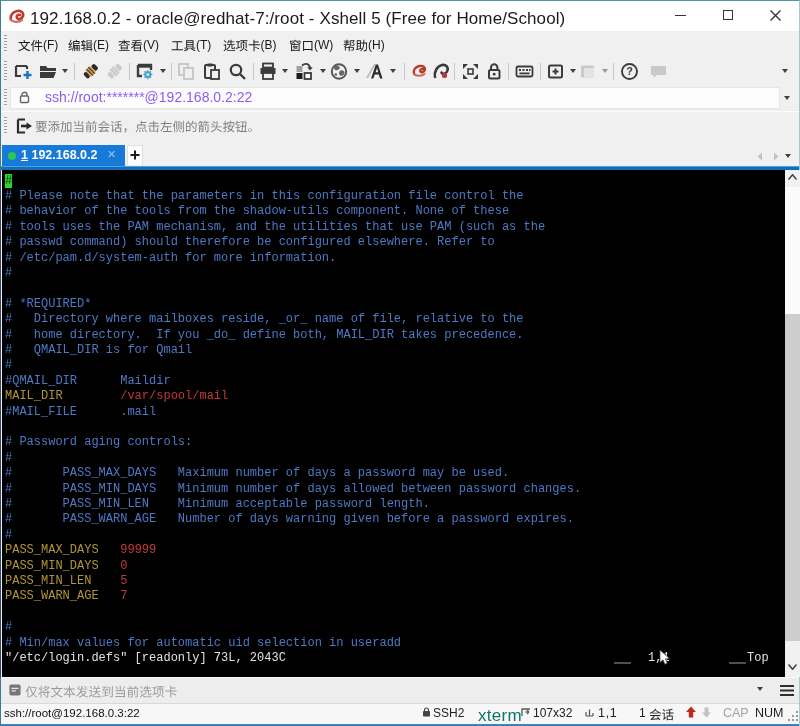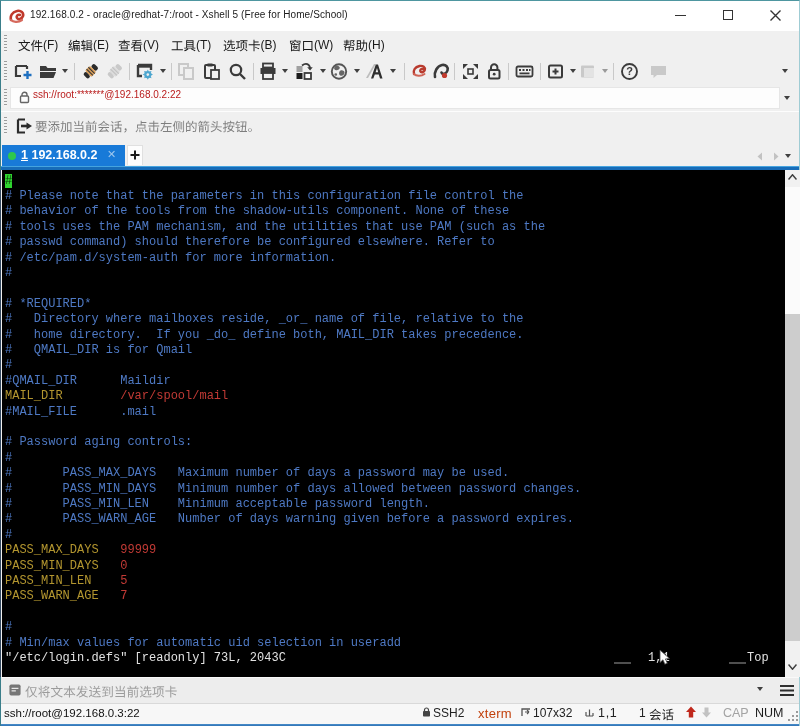--- a/index.html
+++ b/index.html
@@ -14,21 +14,21 @@
 .dd{position:absolute;width:0;height:0;border-left:3.5px solid transparent;
  border-right:3.5px solid transparent;border-top:4px solid #404040}
 .dd2{border-top-color:#9a9a9a}
 </style></head><body>
 <div id="win">
     <div class="abs" style="left:0;top:0;width:798px;height:30px;background:#fff"></div>
     <svg class="abs" style="left:8px;top:7px" width="17" height="17" viewBox="0 0 17 17">
 <path d="M2 12 C1 8 3 4 8 3 C12 2 15 5 14 8 C13 11 9 12 8 10 C7 8 9 6 11 7" fill="none" stroke="#c0392b" stroke-width="2.6" stroke-linecap="round"></path>
 <path d="M2 12 C4 14 9 15 13 12" fill="none" stroke="#d6695c" stroke-width="2.2" stroke-linecap="round"></path>
 </svg>
-    <div class="abs" style="left:29px;top:8px;font-size:10px;color:#1b1b1b;letter-spacing:0.1px">192.168.0.2 - oracle@redhat-7:/root - Xshell 5 (Free for Home/School)</div>
+    <div class="abs" style="left:29px;top:8px;font-size:17px;color:#1b1b1b;letter-spacing:0.1px">192.168.0.2 - oracle@redhat-7:/root - Xshell 5 (Free for Home/School)</div>
     <div class="abs" style="left:674px;top:14px;width:11px;height:1.4px;background:#333"></div>
     <div class="abs" style="left:722px;top:9px;width:10px;height:10px;border:1.4px solid #333"></div>
     <svg class="abs" style="left:768px;top:8px" width="13" height="13" viewBox="0 0 13 13">
 <path d="M1.5 1.5 L11.5 11.5 M11.5 1.5 L1.5 11.5" stroke="#333" stroke-width="1.4"></path>
     </svg>
     <div class="abs" style="left:0;top:30px;width:798px;height:26px;background:#f0f0f0"></div>
     <div class="grip" style="top:34px;height:18px"></div>
     <div class="abs" style="left:17px;top:36px;display:flex;align-items:flex-start">
       <svg class="" width="25.0" height="16.5" viewBox="0 0 25.0 16.5" style="display:block">
         <path transform="translate(0.0,13.25) scale(0.0125,-0.0125)" d="M423 823C453 774 485 707 497 666L580 693C566 734 531 799 501 847ZM50 664V590H206C265 438 344 307 447 200C337 108 202 40 36 -7C51 -25 75 -60 83 -78C250 -24 389 48 502 146C615 46 751 -28 915 -73C928 -52 950 -20 967 -4C807 36 671 107 560 201C661 304 738 432 796 590H954V664ZM504 253C410 348 336 462 284 590H711C661 455 592 344 504 253Z" fill="#1a1a1a"></path>
@@ -214,21 +214,21 @@
       <path d="M2 4 h15 v9 h-9 l-3.5 3 v-3 H2 z" fill="#c9c9c9"></path>
     </svg>
     <div class="dd" style="left:781px;top:68px"></div>
     <div class="abs" style="left:0;top:84px;width:798px;height:26px;background:#f0f0f0"></div>
     <div class="grip" style="top:88px;height:18px"></div>
     <div class="abs" style="left:9px;top:86px;width:770px;height:22px;background:#fdfdfd;border:1px solid #e6e6e6"></div>
     <svg class="abs" style="left:18px;top:90px" width="11" height="13" viewBox="0 0 11 13">
 <path d="M3 5 V3.8 a2.5 2.5 0 0 1 5 0 V5" fill="none" stroke="#666" stroke-width="1.4"></path>
 <rect x="1.5" y="5" width="8" height="6.5" rx="1" fill="none" stroke="#666" stroke-width="1.4"></rect>
     </svg>
-    <div class="abs" style="left:32px;top:88px;font-size:10px;color:#b91c1c">ssh://root:*******@192.168.0.2:22</div>
+    <div class="abs" style="left:44px;top:88px;font-size:14px;color:#8b5cf6">ssh://root:*******@192.168.0.2:22</div>
     <div class="dd" style="left:783px;top:95px"></div>
     <div class="abs" style="left:0;top:110px;width:798px;height:30px;background:#f0f0f0;border-top:1px solid #fdfdfd"></div>
     <div class="grip" style="top:116px;height:18px"></div>
     <svg class="abs" style="left:15px;top:117px" width="17" height="16" viewBox="0 0 17 16">
 <path d="M2 1.5 h7 M2 1.5 v13 h7" stroke="#2b2b2b" stroke-width="2.2" fill="none"></path>
 <path d="M5 8 h7" stroke="#2b2b2b" stroke-width="2.6"></path>
       <path d="M10.5 4.5 L16 8 L10.5 11.5 z" fill="#2b2b2b"></path>
     </svg>
     <div class="abs" style="left:34px;top:117px">
       <svg class="" width="225.0" height="16.5" viewBox="0 0 225.0 16.5" style="display:block">
@@ -309,21 +309,21 @@
     </div>
     <div class="dd" style="left:756px;top:686px"></div>
     <div class="abs" style="left:779px;top:684px;width:14px;height:2.4px;background:#2e2e2e;box-shadow:0 4.5px 0 #2e2e2e,0 9px 0 #2e2e2e"></div>
     <div class="abs" style="left:0;top:702px;width:798px;height:21px;background:#f7f7f7;border-top:1px solid #d9d9d9"></div>
     <div class="abs" style="left:3px;top:706px;font-size:11.5px;color:#111">ssh://root@192.168.0.3:22</div>
     <svg class="abs" style="left:421px;top:706px" width="9" height="11" viewBox="0 0 9 11">
 <path d="M2.5 4 V3 a2 2 0 0 1 4 0 V4" fill="none" stroke="#444" stroke-width="1.2"></path>
 <rect x="1" y="4" width="7" height="5.5" rx="0.8" fill="#444"></rect>
     </svg>
     <div class="abs" style="left:432px;top:705px;font-size:12px;color:#222">SSH2</div>
-    <div class="abs" style="left:477px;top:705px;font-size:13px;letter-spacing:0.3px;color:#c2410c">xterm</div>
+    <div class="abs" style="left:477px;top:705px;font-size:17px;letter-spacing:0.3px;color:#0f766e">xterm</div>
     <svg class="abs" style="left:520px;top:707px" width="10" height="9" viewBox="0 0 10 9">
 <path d="M1 8 V1 h8" fill="none" stroke="#555" stroke-width="1.3"></path>
       <path d="M4 4 l4-0 M8 4 l-2-2 M8 4 l-2 2" stroke="#555" stroke-width="1.1" fill="none"></path>
     </svg>
     <div class="abs" style="left:532px;top:705px;font-size:12px;color:#222">107x32</div>
     <svg class="abs" style="left:584px;top:707px" width="9" height="9" viewBox="0 0 9 9">
 <path d="M1 8 h7 M1 8 V4 M4.5 8 V1.5 M8 8 V5" stroke="#555" stroke-width="1.2"></path>
     </svg>
     <div class="abs" style="left:597px;top:705px;font-size:12.5px;letter-spacing:0.7px;color:#222">1,1</div>
     <div class="abs" style="left:638px;top:705px;display:flex;align-items:flex-start">

